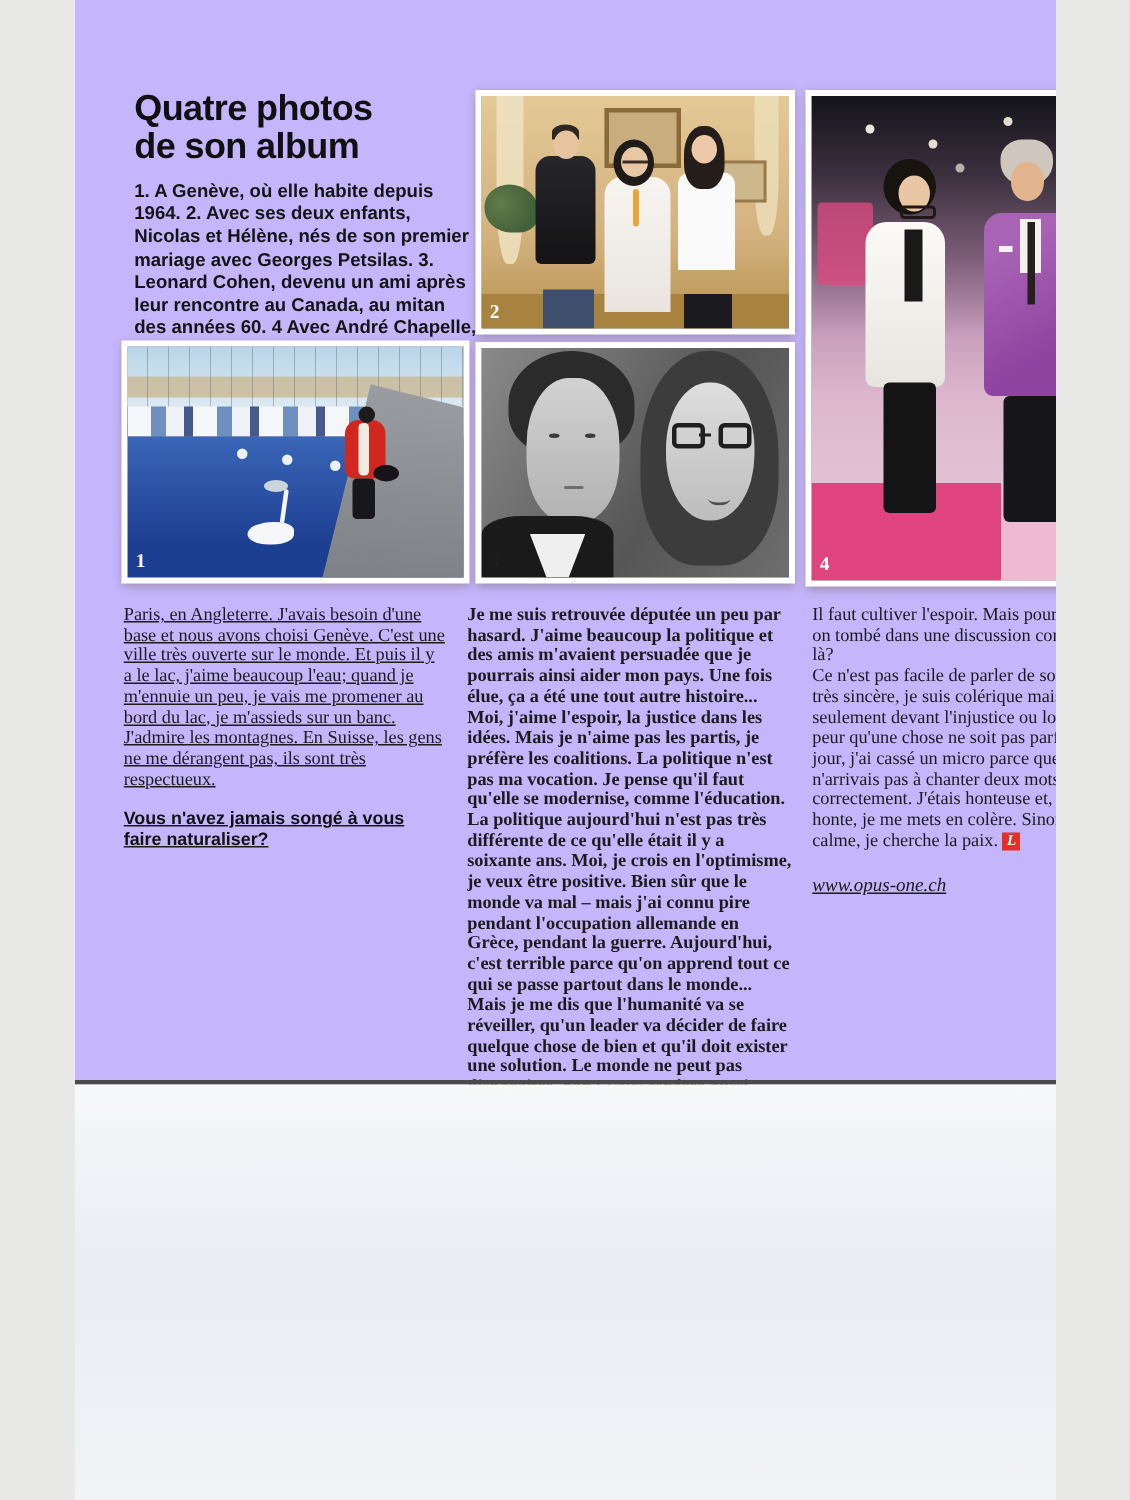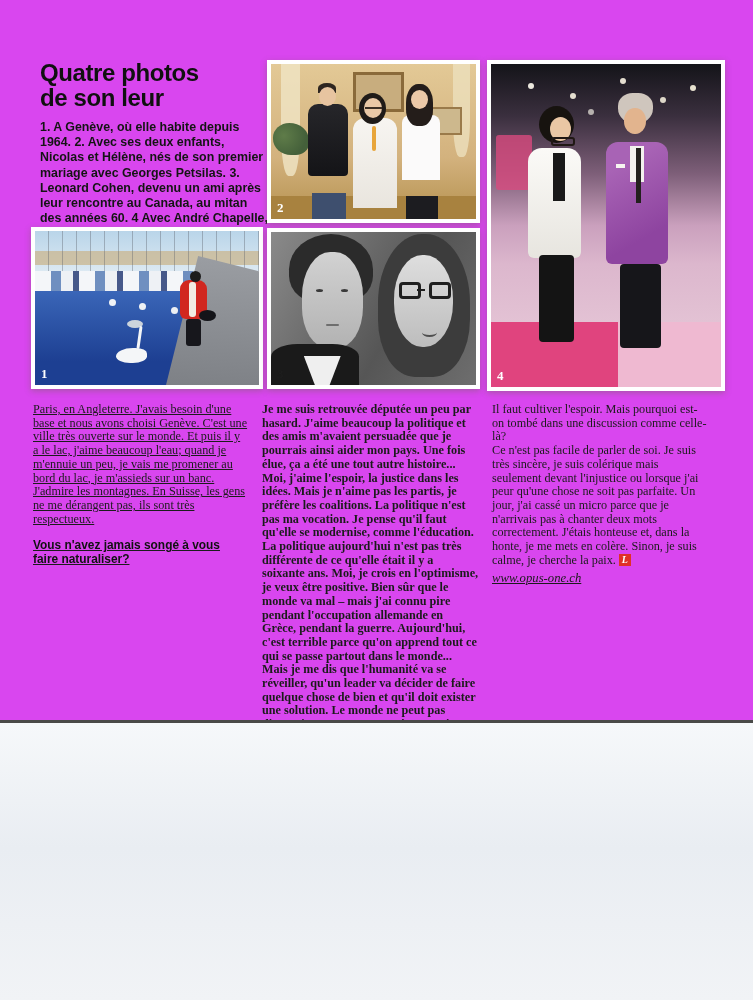--- a/index.html
+++ b/index.html
@@ -1,17 +1,17 @@
 <!DOCTYPE html>
 <html><head>
 <meta charset="utf-8">
 <style>
   html,body{margin:0;padding:0;background:#e8e8e6;}
   *{box-sizing:content-box;}
-  #page{position:relative;width:753px;height:1000px;margin:0 auto;background:#d946ef;overflow:hidden;
+  #page{position:relative;width:654px;height:1000px;margin:0 auto;background:#c4b5fd;overflow:hidden;
         font-family:"Liberation Sans",sans-serif;color:#1c1c1c;}
 
   
   .caption-box{position:absolute;left:40px;top:60px;width:228px;}
   .cap-title{font-size:24px;font-weight:700;line-height:1.06;letter-spacing:-0.4px;color:#101010;}
   .cap-text{margin-top:9px;font-size:12.4px;font-weight:700;line-height:1.23;color:#141414;}
 
   
   .photo{position:absolute;background:#fff;padding:4px;box-shadow:0 2px 6px rgba(110,100,85,.45);}
   .ph-inner{position:relative;width:100%;height:100%;overflow:hidden;background:#888;}
@@ -101,42 +101,42 @@
 
   
   .col{position:absolute;top:403px;}
   #col1{left:33px;width:215px;text-decoration:underline;}
   #col2{left:262px;width:217px;font-weight:bold;}
   #col3{left:492px;width:217px;}
   .ans{font-family:"Liberation Serif",serif;font-size:12.2px;line-height:13.7px;color:#1b1b1b;margin:0;}
   .q{font-family:"Liberation Sans",sans-serif;font-weight:700;font-size:11.9px;line-height:13.7px;color:#111;margin:13px 0 0 0;}
   .q + .ans{margin-top:0;}
   .note{margin-top:17px;font-family:"Liberation Serif",serif;font-style:italic;font-size:12.7px;line-height:15.5px;color:#1b1b1b;}
-  .note-link{display:inline-block;margin-top:4px;font-family:"Liberation Serif",serif;font-style:italic;
+  .note-link{display:inline-block;margin-top:16px;font-family:"Liberation Serif",serif;font-style:italic;
              font-size:12.7px;color:#1b1b1b;text-decoration:underline;cursor:pointer;}
   .end-mark{display:inline-block;background:#e03028;color:#fff;font-style:italic;font-weight:700;
             font-size:10px;line-height:11px;padding:0 3px 1px 3px;margin-left:3px;vertical-align:1px;}
 
   
   .rule{position:absolute;left:0;top:720px;width:753px;height:3px;background:#4a4a48;}
 
   
   .ad{position:absolute;left:0;top:723px;width:753px;height:277px;
       background:linear-gradient(180deg,#f6f8fa,#e9edf2 45%,#f1f3f6);}
   .weblink{cursor:pointer;}
 </style>
 </head>
 <body>
 
 <div id="page">
 
   <div class="caption-box">
     <div class="cap-title">
       <div>Quatre photos</div>
-      <div>de son leur</div>
+      <div>de son album</div>
     </div>
     <div class="cap-text">1. A Genève, où elle habite depuis 1964. 2. Avec ses deux enfants, Nicolas et Hélène, nés de son premier mariage avec Georges Petsilas. 3. Leonard Cohen, devenu un ami après leur rencontre au Canada, au mitan des années 60. 4 Avec André Chapelle, son second mari, qui est aussi le producteur de ses disques.</div>
   </div>
 
   <div class="photo" id="photo2">
     <div class="ph-inner">
       <div class="p2-bg"></div>
       <div class="p2-curtain-l"></div>
       <div class="p2-curtain-r"></div>
       <div class="p2-frame"></div>

